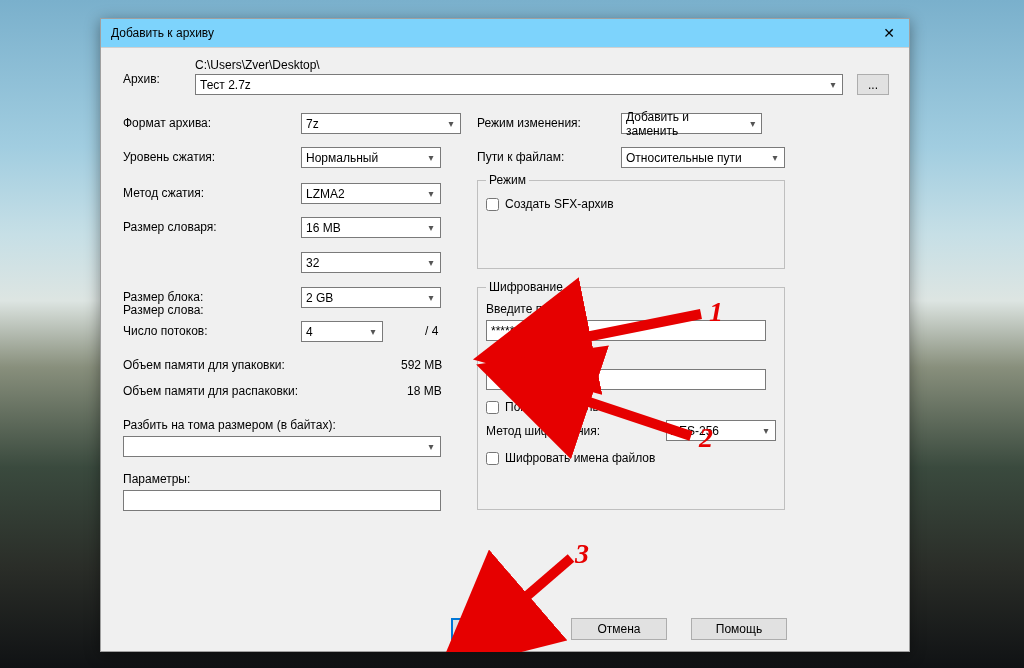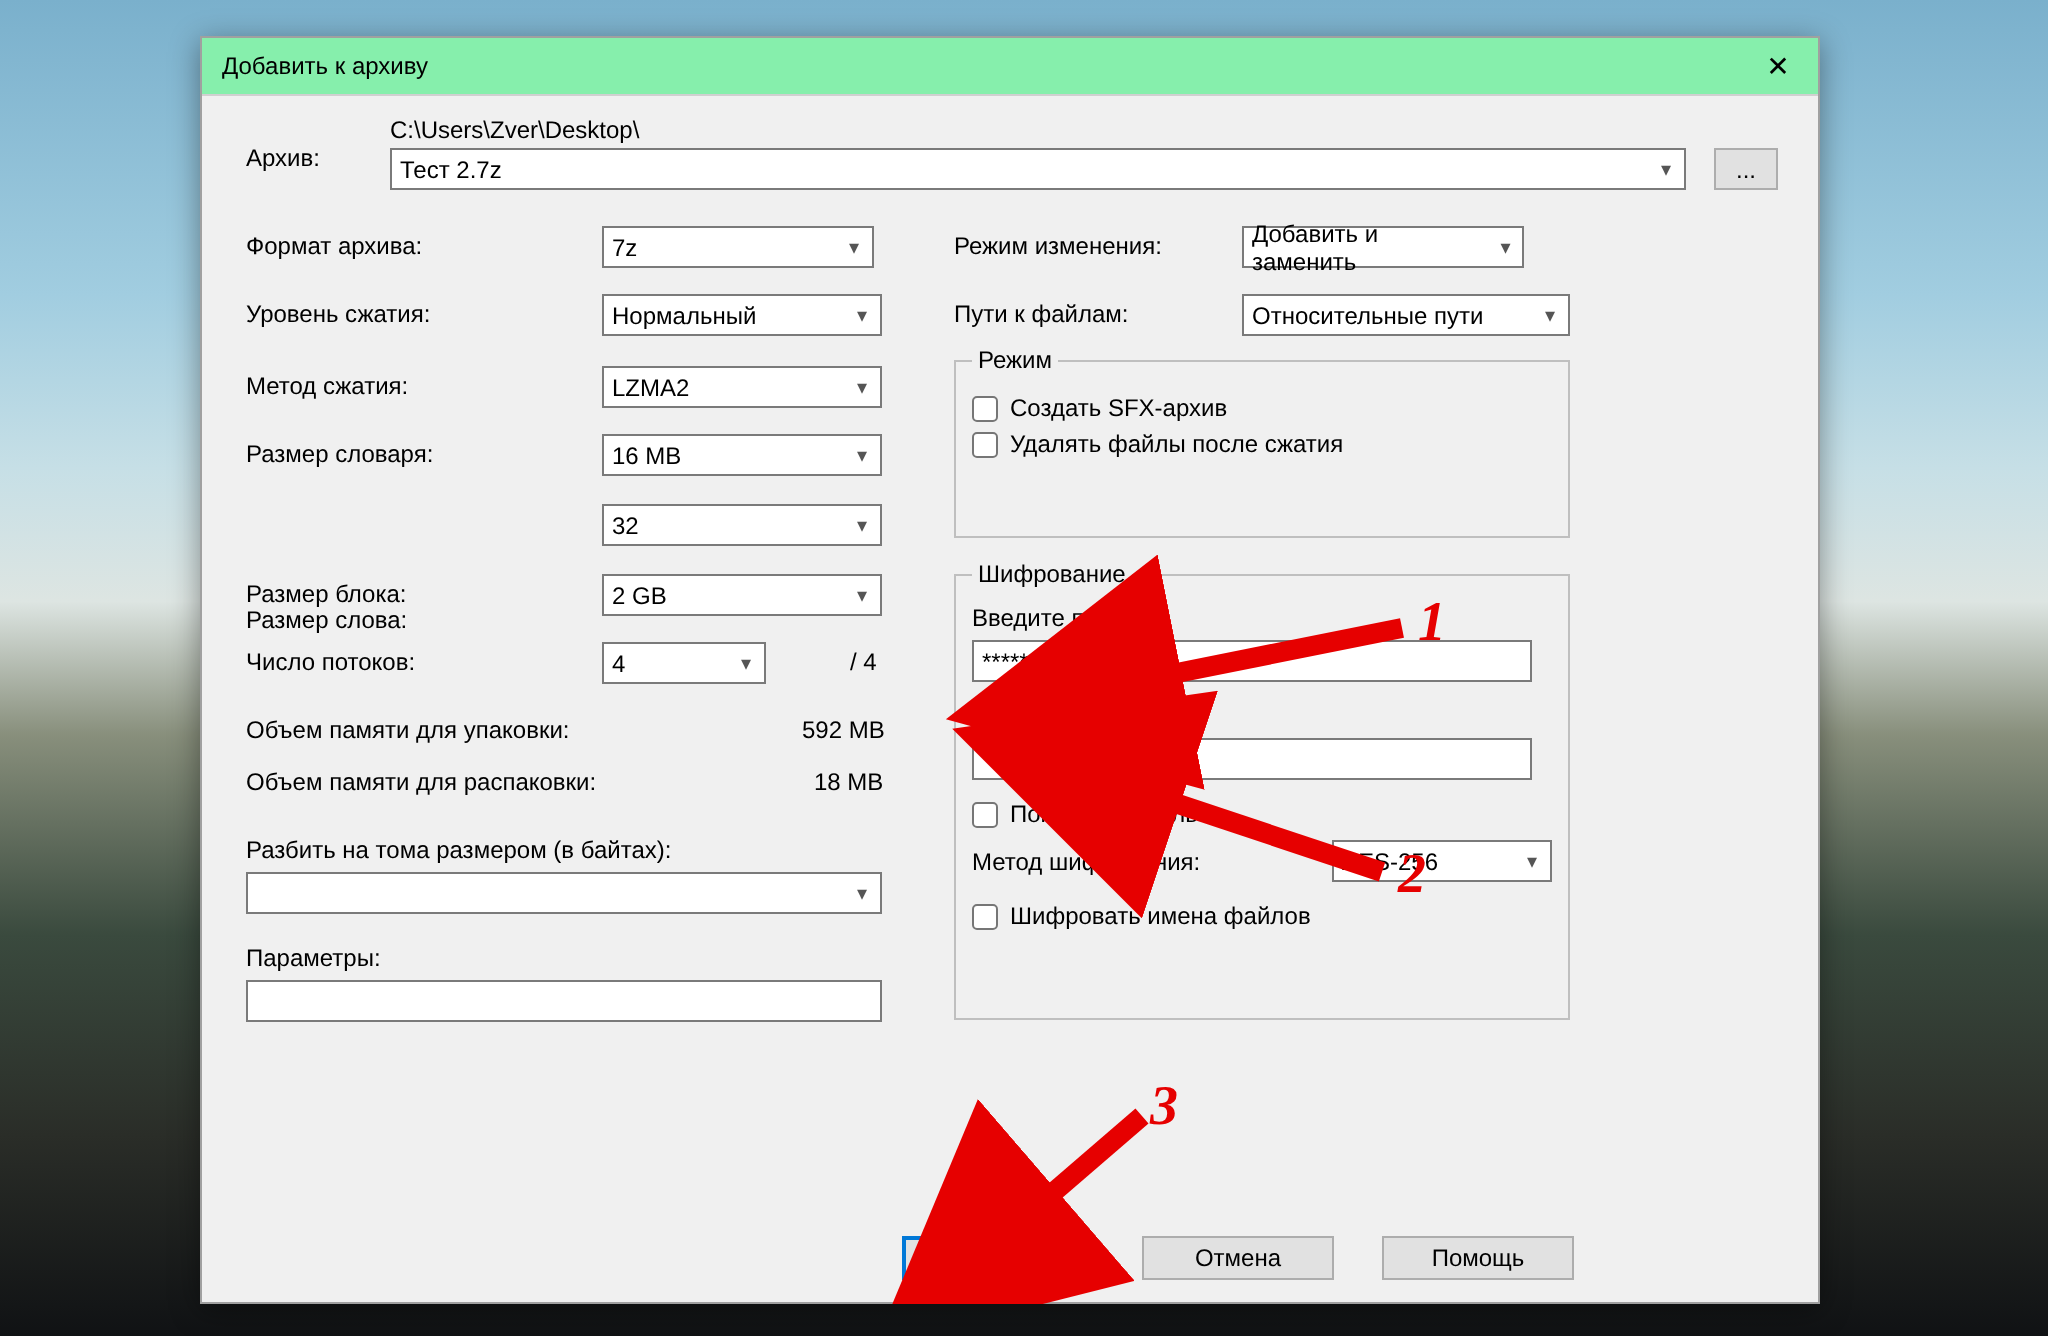--- a/index.html
+++ b/index.html
@@ -26,21 +26,21 @@
     position: absolute;
     left: 100px; top: 18px;
     width: 808px; height: 632px;
     background: #f0f0f0;
     border: 1px solid #a0a0a0;
     box-shadow: 0 3px 14px rgba(0,0,0,0.4);
     display: flex; flex-direction: column;
   }
   .title-bar {
     height: 28px;
-    background: #86efac;
+    background: #7dd3fc;
     border-bottom: 1px solid #d0d0d0;
     display: flex;
     align-items: center;
     padding-left: 10px;
     justify-content: space-between;
   }
   .title-bar .title { font-size: 12px; }
   .close-btn {
     width: 40px; height: 28px;
     display: flex; align-items: center; justify-content: center;
@@ -123,21 +123,21 @@
       <div class="abs label" style="left:94px; top:10px;">C:\Users\Zver\Desktop\</div>
       <div class="abs combo" style="left:94px; top:26px; width:648px;">
         <span>Тест 2.7z</span>
         <span class="chev">▾</span>
       </div>
       <div class="abs btn" style="left:756px; top:26px; min-width:30px; height:21px;">
         <span>...</span>
       </div>
 
       <div class="abs label" style="left:22px; top:68px;">Формат архива:</div>
-      <div class="abs combo" style="left:200px; top:65px; width:136px;">
+      <div class="abs combo" style="left:200px; top:65px; width:160px;">
         <span>7z</span>
           <span class="chev">▾</span>
       </div>
 
       <div class="abs label" style="left:22px; top:102px;">Уровень сжатия:</div>
       <div class="abs combo" style="left:200px; top:99px; width:140px;">
         <span>Нормальный</span>
           <span class="chev">▾</span>
       </div>
 
@@ -197,24 +197,20 @@
       <div class="abs combo" style="left:520px; top:99px; width:164px;">
         <span>Относительные пути</span>
           <span class="chev">▾</span>
       </div>
 
       <fieldset class="abs group" style="left:376px; top:125px; width:308px; height:96px;">
         <legend>Режим</legend>
         <label class="chk">
             <input type="checkbox" style="">
             <span>Создать SFX-архив</span>
-          </label>
-        <label class="chk">
-            <input type="checkbox" style="">
-            <span>Удалять файлы после сжатия</span>
           </label>
       </fieldset>
 
       <fieldset class="abs group" style="left:376px; top:232px; width:308px; height:230px;">
         <legend>Шифрование</legend>
 
         <div class="label" style="margin-top:2px;">Введите пароль:</div>
         <input type="text" style="width: 280px; margin-top: 4px;" value="******">
 
         <div class="label" style="margin-top:10px;">Повторите пароль:</div>

